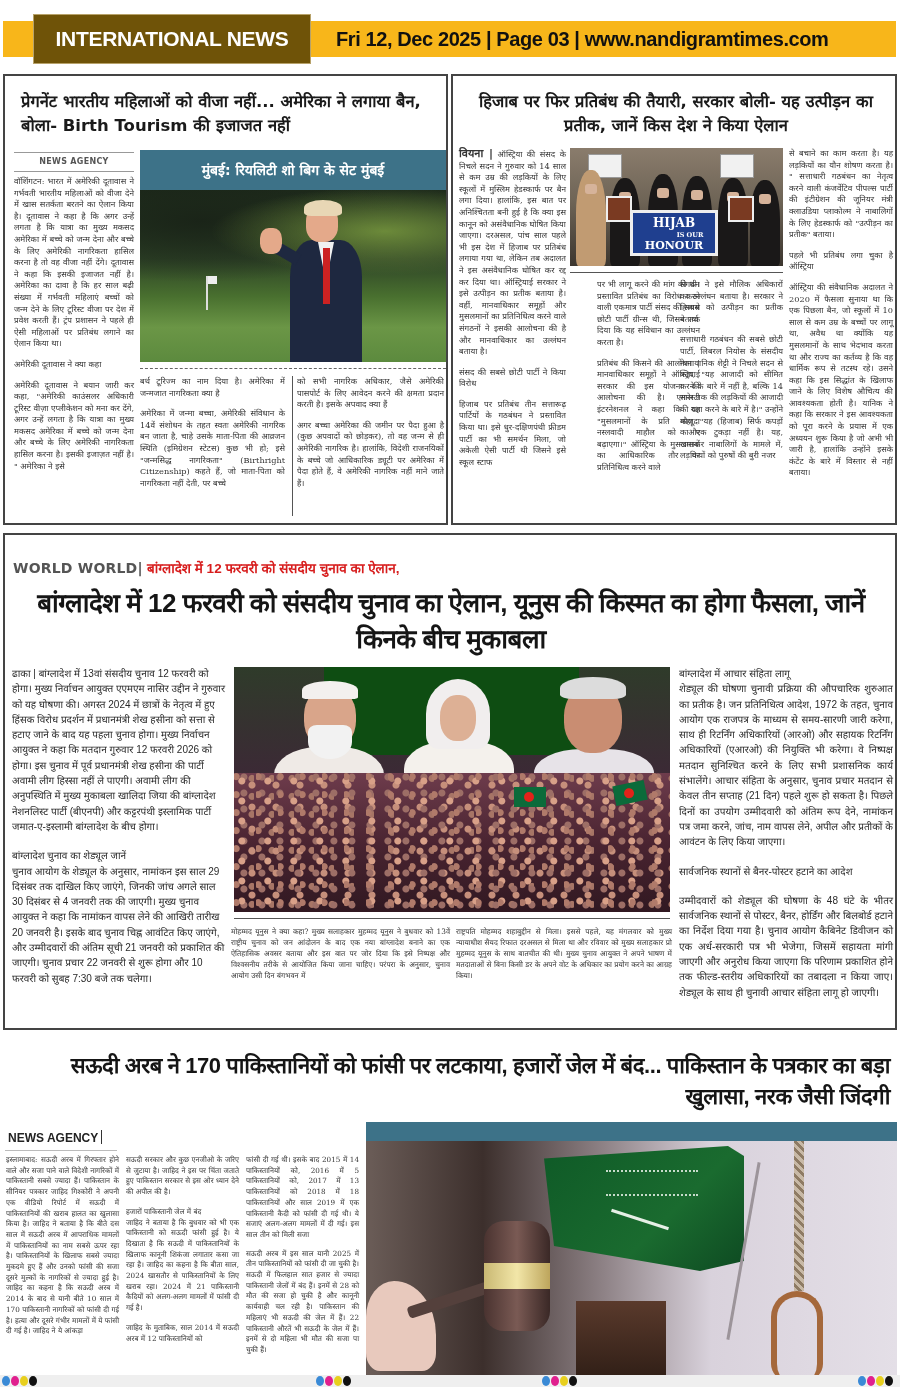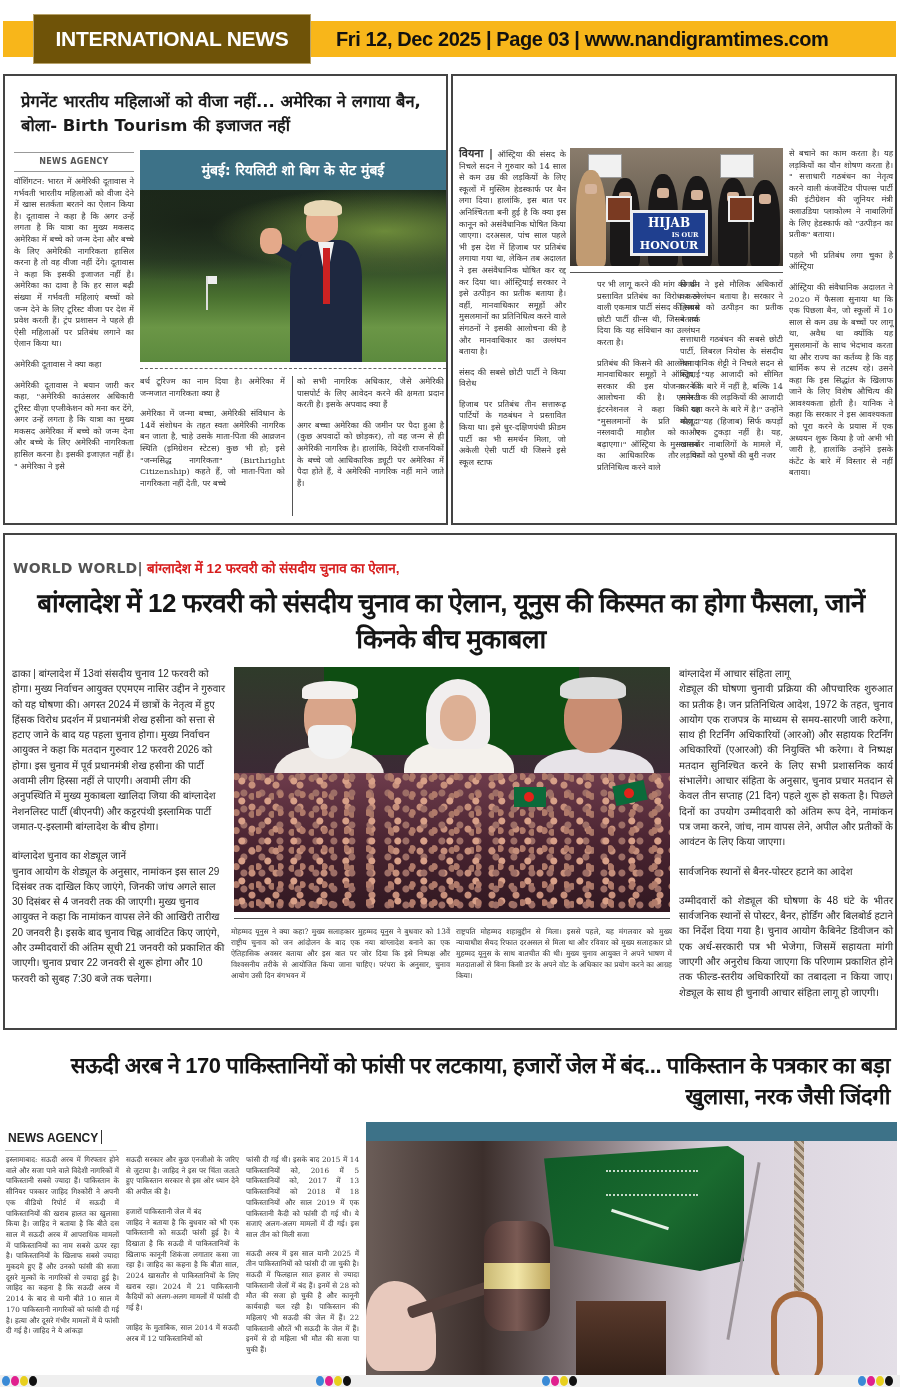--- a/index.html
+++ b/index.html
@@ -52,21 +52,21 @@
   
   #s2 { left: 451px; top: 74px; width: 446px; height: 451px; }
   #s2 .headline { position: absolute; left: 10px; top: 14px; width: 426px; font-size: 16.5px; line-height: 24px; text-align: center; }
   #s2 .col1 { position: absolute; left: 6px; top: 72px; width: 107px; }
   .dateline-red { font-family: "DejaVu Sans", sans-serif; font-weight: bold; font-size: 11px; color: #333; }
   #s2 .photo { position: absolute; left: 117px; top: 72px; width: 213px; height: 118px; overflow: hidden;
     background: linear-gradient(180deg, #8a7c6c 0%, #6e6456 45%, #3c362f 100%); }
   .hj-person { position: absolute; bottom: 0; width: 30px; height: 88px; background: #1a1818; border-radius: 45% 45% 8% 8%; }
   .hj-person .face { position: absolute; left: 9px; top: 14px; width: 12px; height: 10px; background: #d6b39a; border-radius: 3px; }
   .hj-person.beige { background: #c19b72; }
-  .hj-sign { position: absolute; left: 60px; top: 62px; width: 78px; height: 46px; background: #1f3f8f; border: 3px solid #eee; color: #fff;
+  .hj-sign { position: absolute; left: 60px; top: 62px; width: 88px; height: 46px; background: #1f3f8f; border: 3px solid #eee; color: #fff;
     font-family: "DejaVu Serif", serif; font-weight: bold; text-align: center; }
   .hj-sign .l1 { font-size: 12px; line-height: 15px; margin-top: 3px; }
   .hj-sign .l2 { font-size: 6.5px; line-height: 8px; padding-left: 32px; }
   .hj-sign .l3 { font-size: 11px; line-height: 13px; }
   .hj-small { position: absolute; top: 48px; width: 26px; height: 26px; background: #7a3a22; border: 2px solid #eee; }
   .hj-placard { position: absolute; top: 6px; width: 34px; height: 24px; background: #f1f1f1; border: 1px solid #999; }
   #s2 .hline { position: absolute; left: 117px; top: 196px; width: 213px; height: 1px; background: #555; }
   #s2 .col2 { position: absolute; left: 117px; top: 203px; width: 103px; margin-left: 27px; }
   #s2 .col3 { position: absolute; left: 227px; top: 203px; width: 103px; }
   #s2 .col4 { position: absolute; left: 336px; top: 72px; width: 104px; }
@@ -176,20 +176,21 @@
     <p>अमेरिका में जन्मा बच्चा, अमेरिकी संविधान के 14वें संशोधन के तहत स्वतः अमेरिकी नागरिक बन जाता है, चाहे उसके माता-पिता की आव्रजन स्थिति (इमिग्रेशन स्टेटस) कुछ भी हो; इसे "जन्मसिद्ध नागरिकता" (Birthright Citizenship) कहते हैं, जो माता-पिता को नागरिकता नहीं देती, पर बच्चे</p>
   </div>
   <div class="vline"></div>
   <div class="col3 txt">
     <p>को सभी नागरिक अधिकार, जैसे अमेरिकी पासपोर्ट के लिए आवेदन करने की क्षमता प्रदान करती है। इसके अपवाद क्या हैं</p>
     <p>अगर बच्चा अमेरिका की जमीन पर पैदा हुआ है (कुछ अपवादों को छोड़कर), तो वह जन्म से ही अमेरिकी नागरिक है। हालांकि, विदेशी राजनयिकों के बच्चे जो आधिकारिक ड्यूटी पर अमेरिका में पैदा होते हैं, वे अमेरिकी नागरिक नहीं माने जाते हैं।</p>
   </div>
 </div>
 
 <div class="box" id="s2">
+  <div class="headline h-sans">हिजाब पर फिर प्रतिबंध की तैयारी, सरकार बोली- यह उत्पीड़न का प्रतीक, जानें किस देश ने किया ऐलान</div>
   <div class="col1 txt">
     <p><span class="dateline-red">वियना |</span> <span>ऑस्ट्रिया की संसद के निचले सदन ने गुरुवार को 14 साल से कम उम्र की लड़कियों के लिए स्कूलों में मुस्लिम हेडस्कार्फ पर बैन लगा दिया। हालांकि, इस बात पर अनिश्चितता बनी हुई है कि क्या इस कानून को असंवैधानिक घोषित किया जाएगा। दरअसल, पांच साल पहले भी इस देश में हिजाब पर प्रतिबंध लगाया गया था, लेकिन तब अदालत ने इस असंवैधानिक घोषित कर रद्द कर दिया था। ऑस्ट्रियाई सरकार ने इसे उत्पीड़न का प्रतीक बताया है। वहीं, मानवाधिकार समूहों और मुसलमानों का प्रतिनिधित्व करने वाले संगठनों ने इसकी आलोचना की है और मानवाधिकार का उल्लंघन बताया है।</span></p>
     <p class="sub">संसद की सबसे छोटी पार्टी ने किया विरोध</p>
     <p>हिजाब पर प्रतिबंध तीन सत्तारूढ़ पार्टियों के गठबंधन ने प्रस्तावित किया था। इसे धुर-दक्षिणपंथी फ्रीडम पार्टी का भी समर्थन मिला, जो अकेली ऐसी पार्टी थी जिसने इसे स्कूल स्टाफ</p>
   </div>
   <div class="photo">
     <div class="hj-placard" style="left:18px;"></div>
     <div class="hj-placard" style="left:150px;"></div>
     <div class="hj-person beige" style="left:6px;height:96px;">
         <div class="face"></div>

